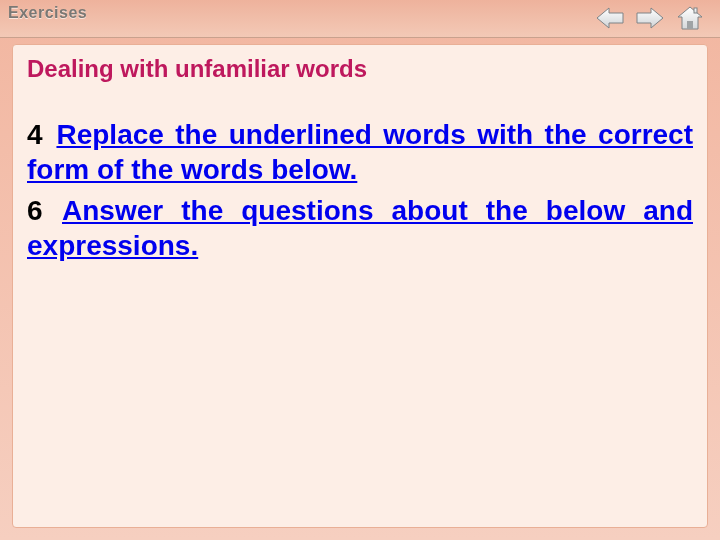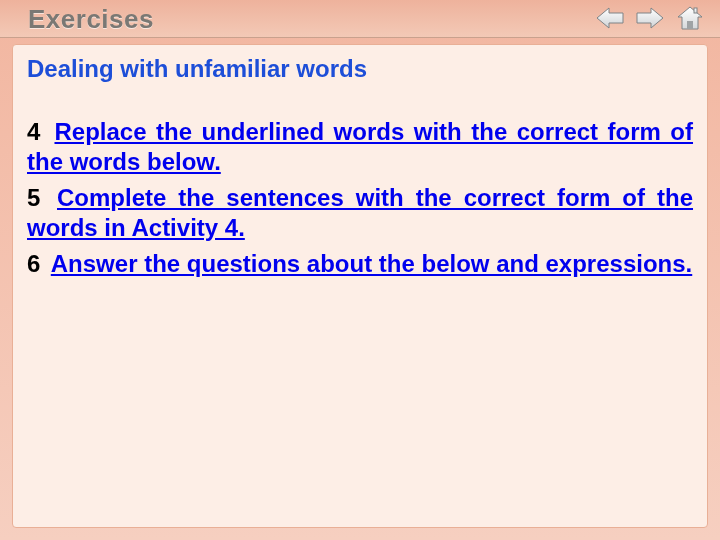--- a/index.html
+++ b/index.html
@@ -10,48 +10,48 @@
     position: relative;
   }
   .header {
     position: relative;
     height: 38px;
     border-bottom: 1px solid #c9a18d;
     background: linear-gradient(180deg, #eeb29c 0%, #f3c9b6 100%);
   }
   .header-title {
     position: absolute;
-    left: 28px; top: 4px;
-    font-size: 26px;
+    left: 8px; top: 4px;
+    font-size: 16px;
     font-weight: 900;
     letter-spacing: 0.5px;
     color: #7a7874;
     text-shadow: 0 1px 0 rgba(255,255,255,0.6);
   }
   .nav-icons {
     position: absolute;
     right: 14px; top: 4px;
     display: flex; gap: 8px; align-items: center;
   }
   .nav-btn { width: 32px; height: 28px; display:flex; align-items:center; justify-content:center; }
   .content {
     position: absolute;
     left: 12px; right: 12px; top: 44px; bottom: 12px;
     background: #fdeee6;
     border: 1px solid #e9af96;
     border-radius: 4px;
     padding: 10px 14px 14px 14px;
   }
   .section-title {
-    color: #1d4ed8;
+    color: #be185d;
     font-size: 24px;
     font-weight: 700;
     margin-bottom: 34px;
   }
-  .exercise-list { color: #000; font-size: 24px; font-weight: 700; }
+  .exercise-list { color: #000; font-size: 28px; font-weight: 700; }
   .exercise-item { margin-bottom: 6px; text-align: justify; text-justify: inter-word; line-height: 1.25; }
   .exercise-item .num { display:inline-block; width: 18px; }
   .link-text { text-decoration: underline; }
 </style>
 </head>
 <body>
 
 <div class="slide">
 
   <div class="header">
@@ -92,24 +92,20 @@
   <div class="content">
     <div class="section-title">Dealing with unfamiliar words</div>
 
     <div class="exercise-list">
 
       <div class="exercise-item">
         <span class="num">4</span>
         <a href="#" class="link-text">Replace the underlined words with the correct form of the words below.</a>
       </div>
 
-      <div class="exercise-item">
-        <span class="num">5</span>
-        <a href="#" class="link-text">Complete the sentences with the correct form of the words in Activity 4.</a>
-      </div>
 
       <div class="exercise-item">
         <span class="num">6</span>
         <a href="#" class="link-text">Answer the questions about the below and expressions.</a>
       </div>
 
     </div>
   </div>
 
 </div>

